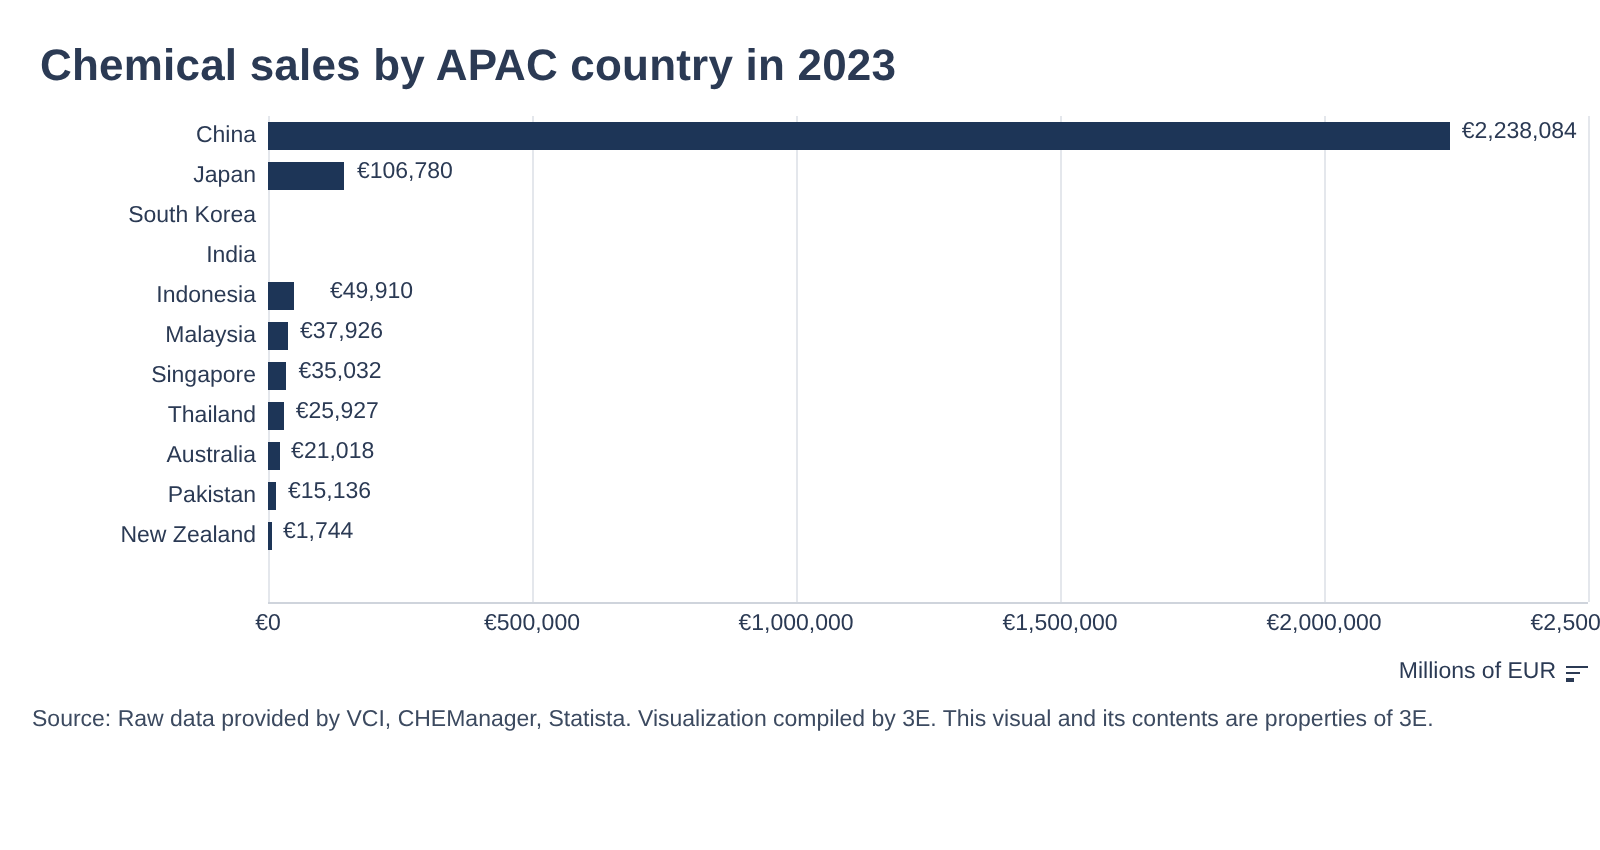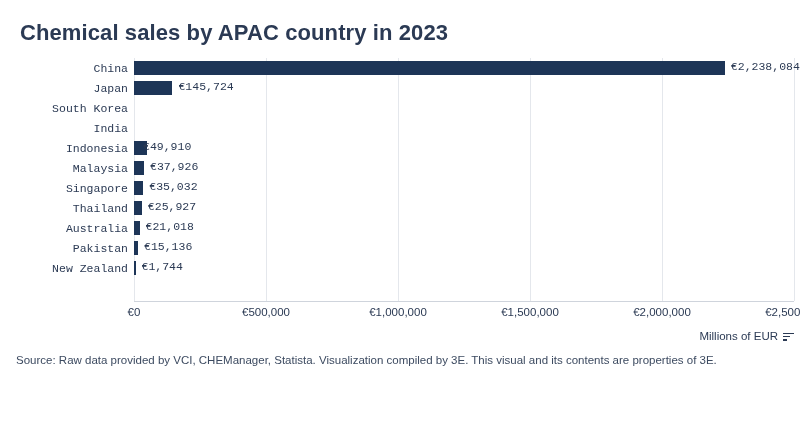--- a/index.html
+++ b/index.html
@@ -39,21 +39,20 @@
     position: absolute;
     left: 0;
     top: 0;
     width: 780px;
   }
   .row {
     position: relative;
     height: 20px;
     display: flex;
     align-items: center;
-    font-family: Liberation Mono, monospace;
   }
   .cat-label {
     position: absolute;
     left: 0;
     width: 108px;
     text-align: right;
     font-size: 11.5px;
     color: #2b3a54;
     white-space: nowrap;
   }
@@ -177,34 +176,34 @@
           <div class="cat-label">China</div>
           <div class="bar-area">
             <div class="bar" style="width: 590.854px; background: rgb(29, 53, 87);"></div>
             <div class="bar-value" style="left: 596.854px;">€2,238,084</div>
           </div>
         </div>
         <div class="row">
           <div class="cat-label">Japan</div>
           <div class="bar-area">
             <div class="bar" style="width: 38.4711px; background: rgb(29, 53, 87);"></div>
-            <div class="bar-value" style="left: 44.4711px;">€145,724</div>
+            <div class="bar-value" style="left: 44.4711px;">€106,780</div>
           </div>
         </div>
         <div class="row">
           <div class="cat-label">South Korea</div>
         </div>
         <div class="row">
           <div class="cat-label">India</div>
         </div>
         <div class="row">
           <div class="cat-label">Indonesia</div>
           <div class="bar-area">
             <div class="bar" style="width: 13.1762px; background: rgb(29, 53, 87);"></div>
-            <div class="bar-value" style="left: 9px; text-align: right;">€49,910</div>
+            <div class="bar-value" style="left: 31px; text-align: right;">€49,910</div>
           </div>
         </div>
         <div class="row">
           <div class="cat-label">Malaysia</div>
           <div class="bar-area">
             <div class="bar" style="width: 10.0125px; background: rgb(29, 53, 87);"></div>
             <div class="bar-value" style="left: 16.0125px;">€37,926</div>
           </div>
         </div>
         <div class="row">

